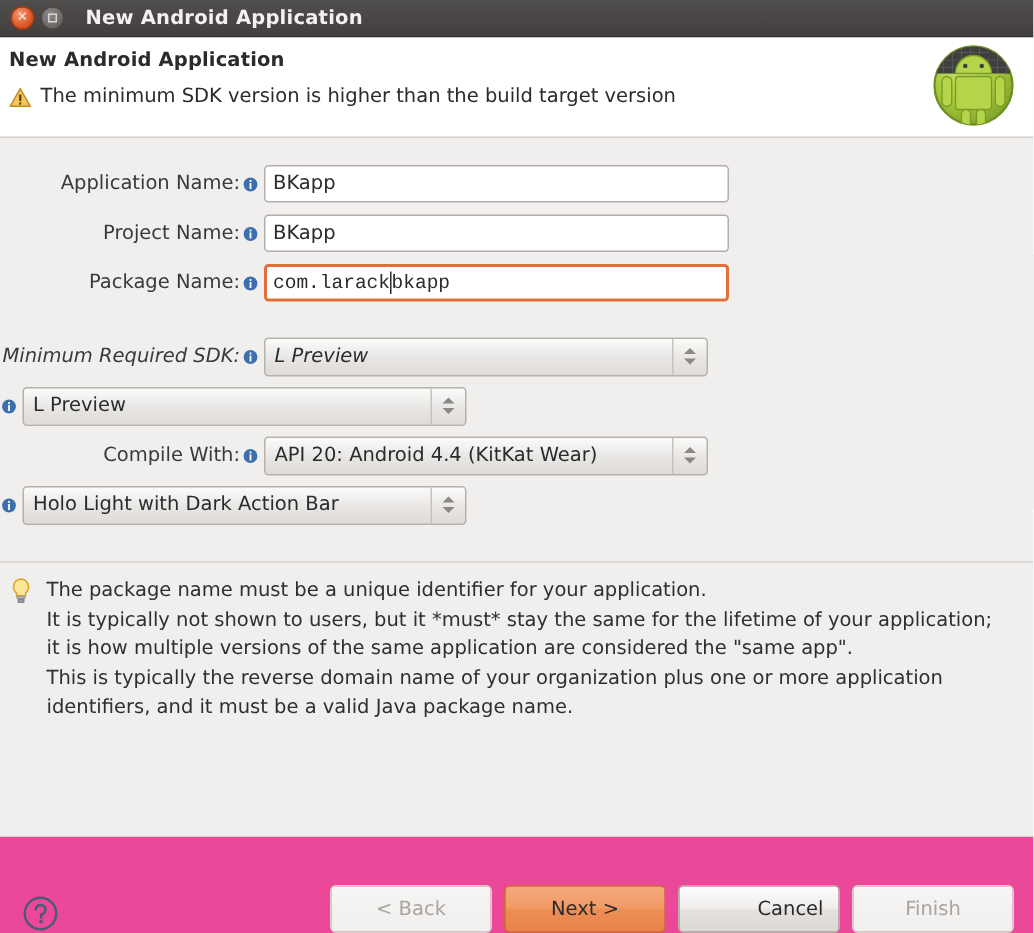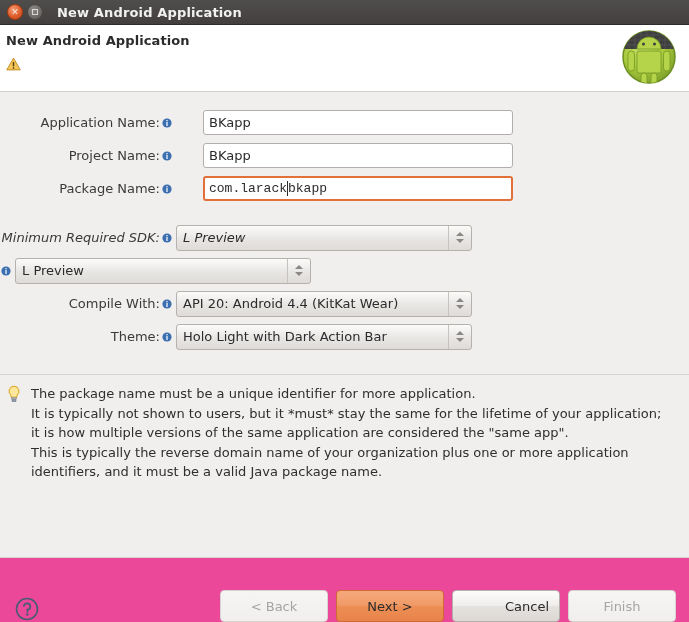--- a/index.html
+++ b/index.html
@@ -139,21 +139,20 @@
     background: #ffffff;
     border: 1px solid #b3aeab;
     border-radius: 3px;
     font-family: "DejaVu Sans", "Liberation Sans", sans-serif;
     font-size: 13px;
     color: #2b2b2b;
     padding: 0 5px;
     display: flex;
     align-items: center;
     outline: none;
-    margin-left: 27px;
   }
   .txtfield.focused {
     border: 2px solid #e2703a;
     padding: 0 4px;
     font-family: Liberation Mono, monospace;
   }
   .caret {
     display: inline-block;
     width: 1px;
     height: 15px;
@@ -287,20 +286,21 @@
 </div>
 
 <div class="header">
   <div class="header-title">New Android Application</div>
   <div class="header-msg">
     <svg class="warn-icon" viewBox="0 0 16 15">
       <path d="M8 1.2 L15.2 13.8 L0.8 13.8 Z" fill="#f7c75a" stroke="#c08a21" stroke-width="1" stroke-linejoin="round"></path>
       <rect x="7.2" y="5.4" width="1.6" height="4.6" fill="#5a4208"></rect>
       <rect x="7.2" y="11" width="1.6" height="1.6" fill="#5a4208"></rect>
     </svg>
+    <span>The minimum SDK version is higher than the build target version</span>
   </div>
   <svg class="droid" viewBox="0 0 60 60">
     <defs>
       <radialGradient id="gdroid" cx="38%" cy="30%" r="75%">
         <stop offset="0%" stop-color="#c9e36b"></stop>
         <stop offset="60%" stop-color="#a4c639"></stop>
         <stop offset="100%" stop-color="#7ea02a"></stop>
       </radialGradient>
       <clipPath id="circClip">
           <circle cx="30" cy="30" r="26"></circle>
@@ -409,21 +409,20 @@
       <div class="combo">
         <span class="cval">API 20: Android 4.4 (KitKat Wear)</span>
         <span class="spin">
             <i class="tri-up"></i>
             <i class="tri-dn"></i>
           </span>
       </div>
     </div>
 
     <div class="row">
-      <div class="label">Theme:</div>
       <svg class="info-icon" viewBox="0 0 10 10">
         <circle cx="5" cy="5" r="4.6" fill="#3b6fb0"></circle>
         <rect x="4.4" y="4" width="1.2" height="4" fill="#ffffff"></rect>
         <rect x="4.4" y="2" width="1.2" height="1.3" fill="#ffffff"></rect>
       </svg>
       <div class="combo">
         <span class="cval">Holo Light with Dark Action Bar</span>
         <span class="spin">
             <i class="tri-up"></i>
             <i class="tri-dn"></i>
@@ -435,21 +434,21 @@
 
   <div class="helpsep"></div>
 
   <div class="help">
     <svg class="bulb" viewBox="0 0 16 18">
       <path d="M8 1.2 a5 5 0 0 1 3 9 v2 H5 v-2 a5 5 0 0 1 3 -9 z" fill="#fde79a" stroke="#d9a31d" stroke-width="1"></path>
       <rect x="5.3" y="12.4" width="5.4" height="1.5" fill="#b9b9b9" stroke="#8a8a8a" stroke-width="0.5"></rect>
       <rect x="6" y="14.4" width="4" height="2.2" fill="#8f99a8" stroke="#6a7380" stroke-width="0.5"></rect>
     </svg>
     <div class="help-text">
-      <p>The package name must be a unique identifier for more application.</p>
+      <p>The package name must be a unique identifier for your application.</p>
       <p>It is typically not shown to users, but it *must* stay the same for the lifetime of your application;</p>
       <p>it is how multiple versions of the same application are considered the "same app".</p>
       <p>This is typically the reverse domain name of your organization plus one or more application</p>
       <p>identifiers, and it must be a valid Java package name.</p>
     </div>
   </div>
 
 </div>
 
 <div class="btnsep"></div>

